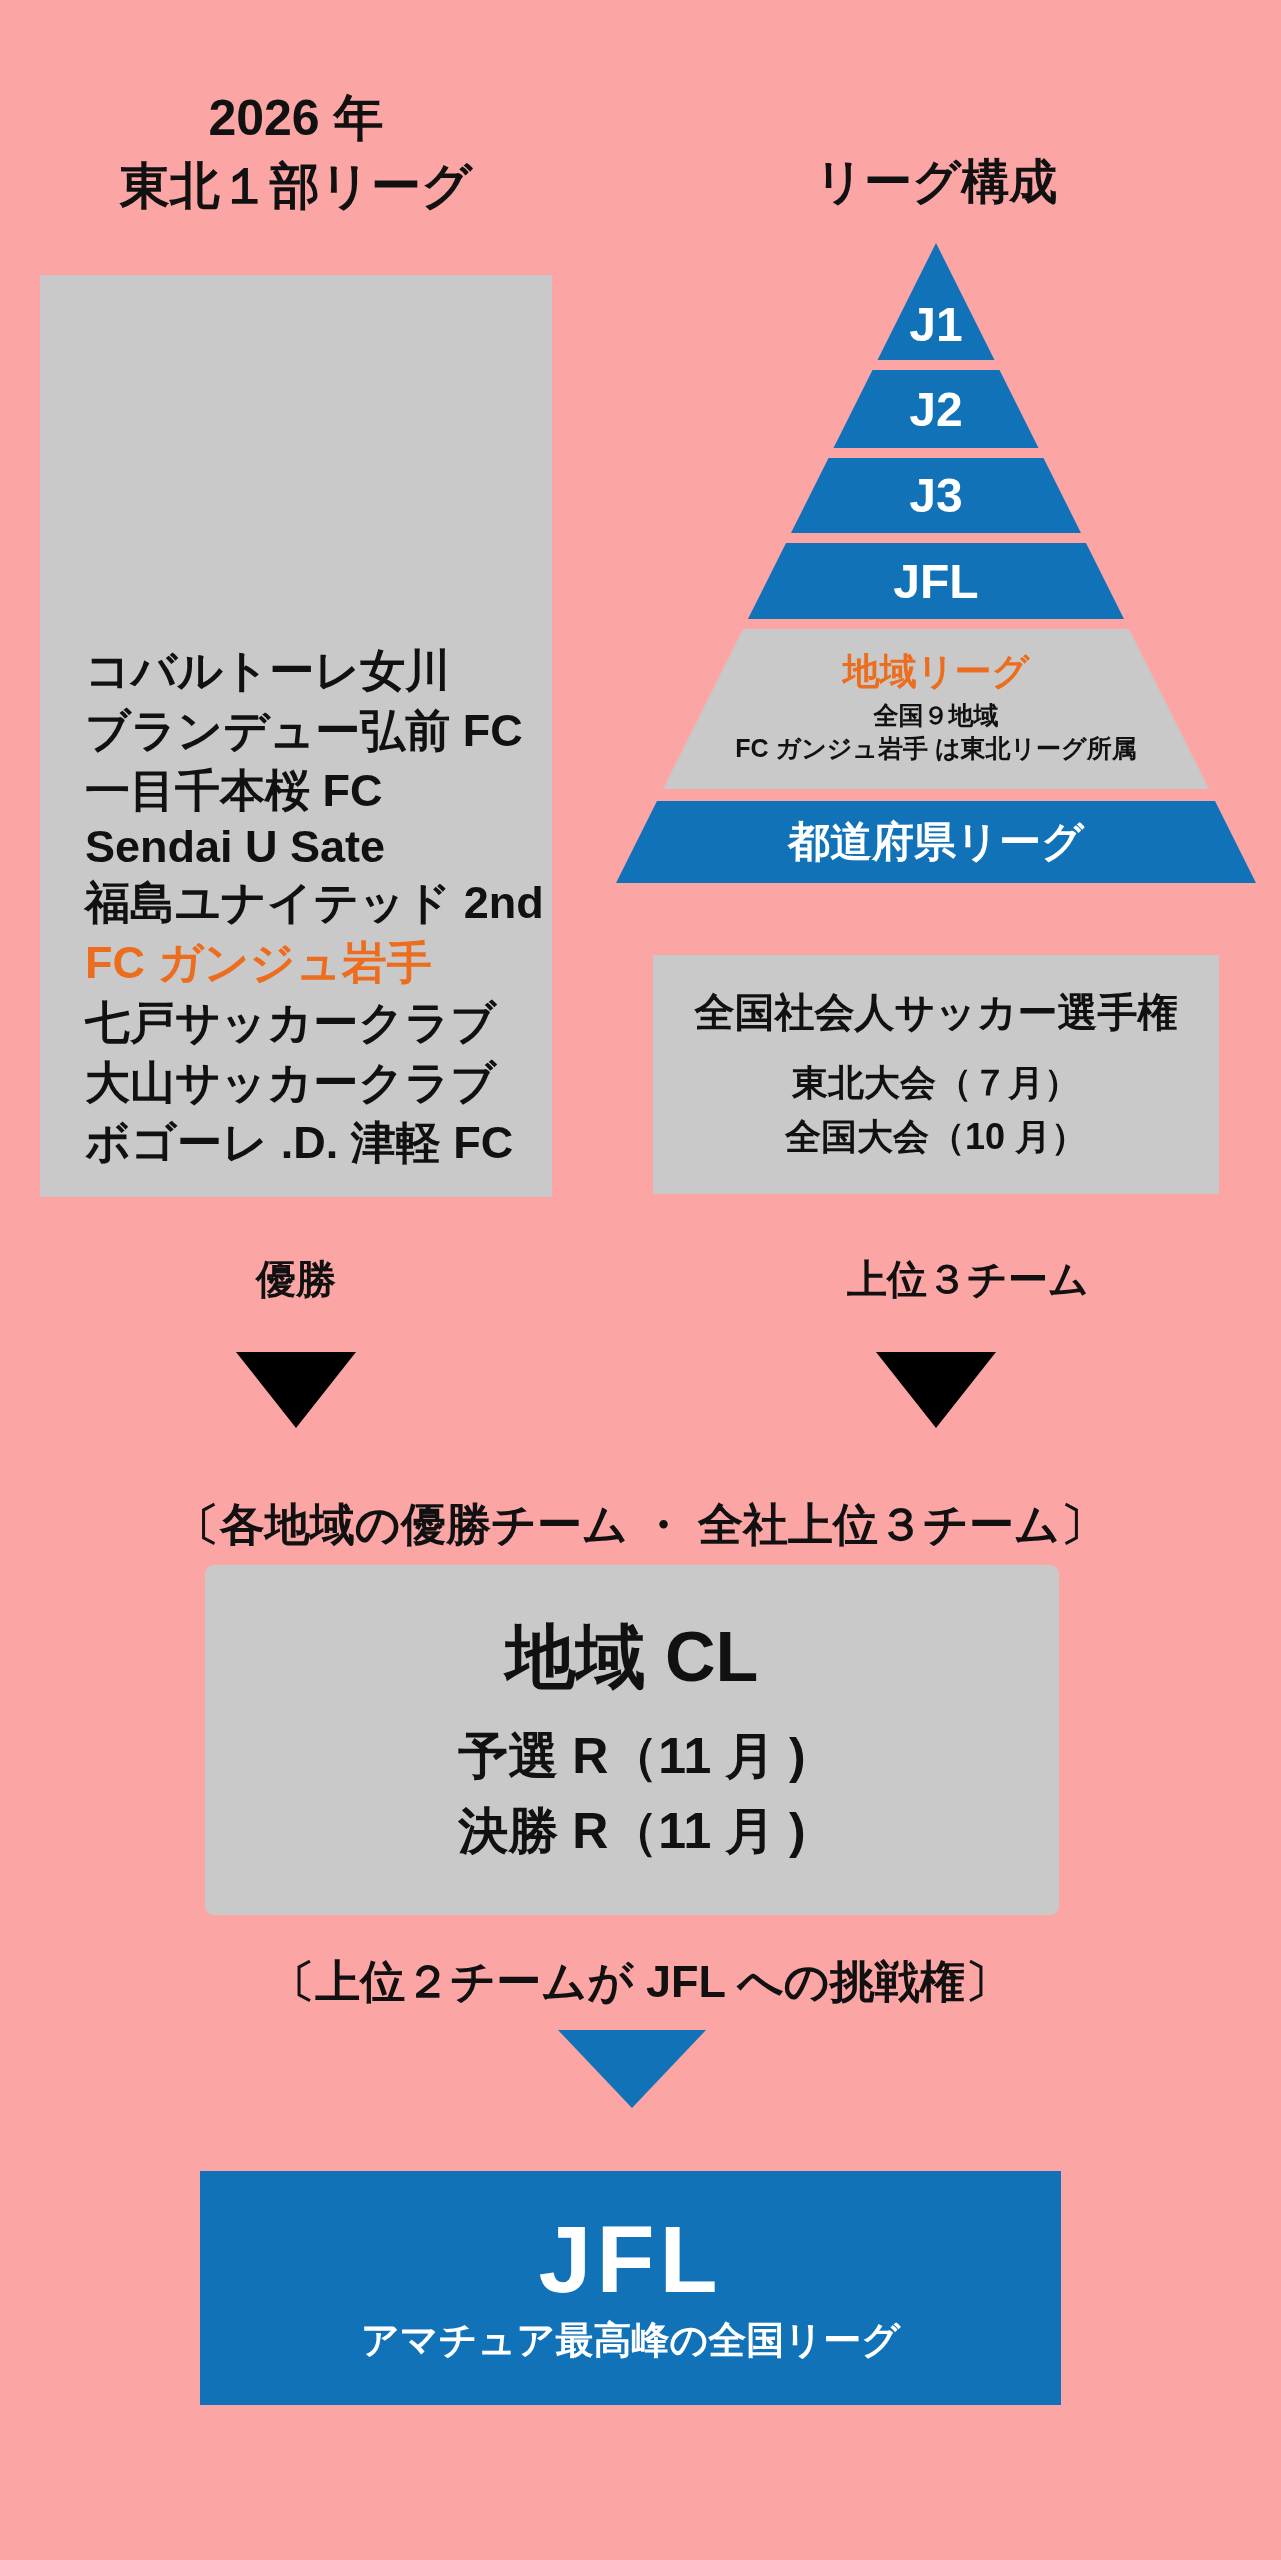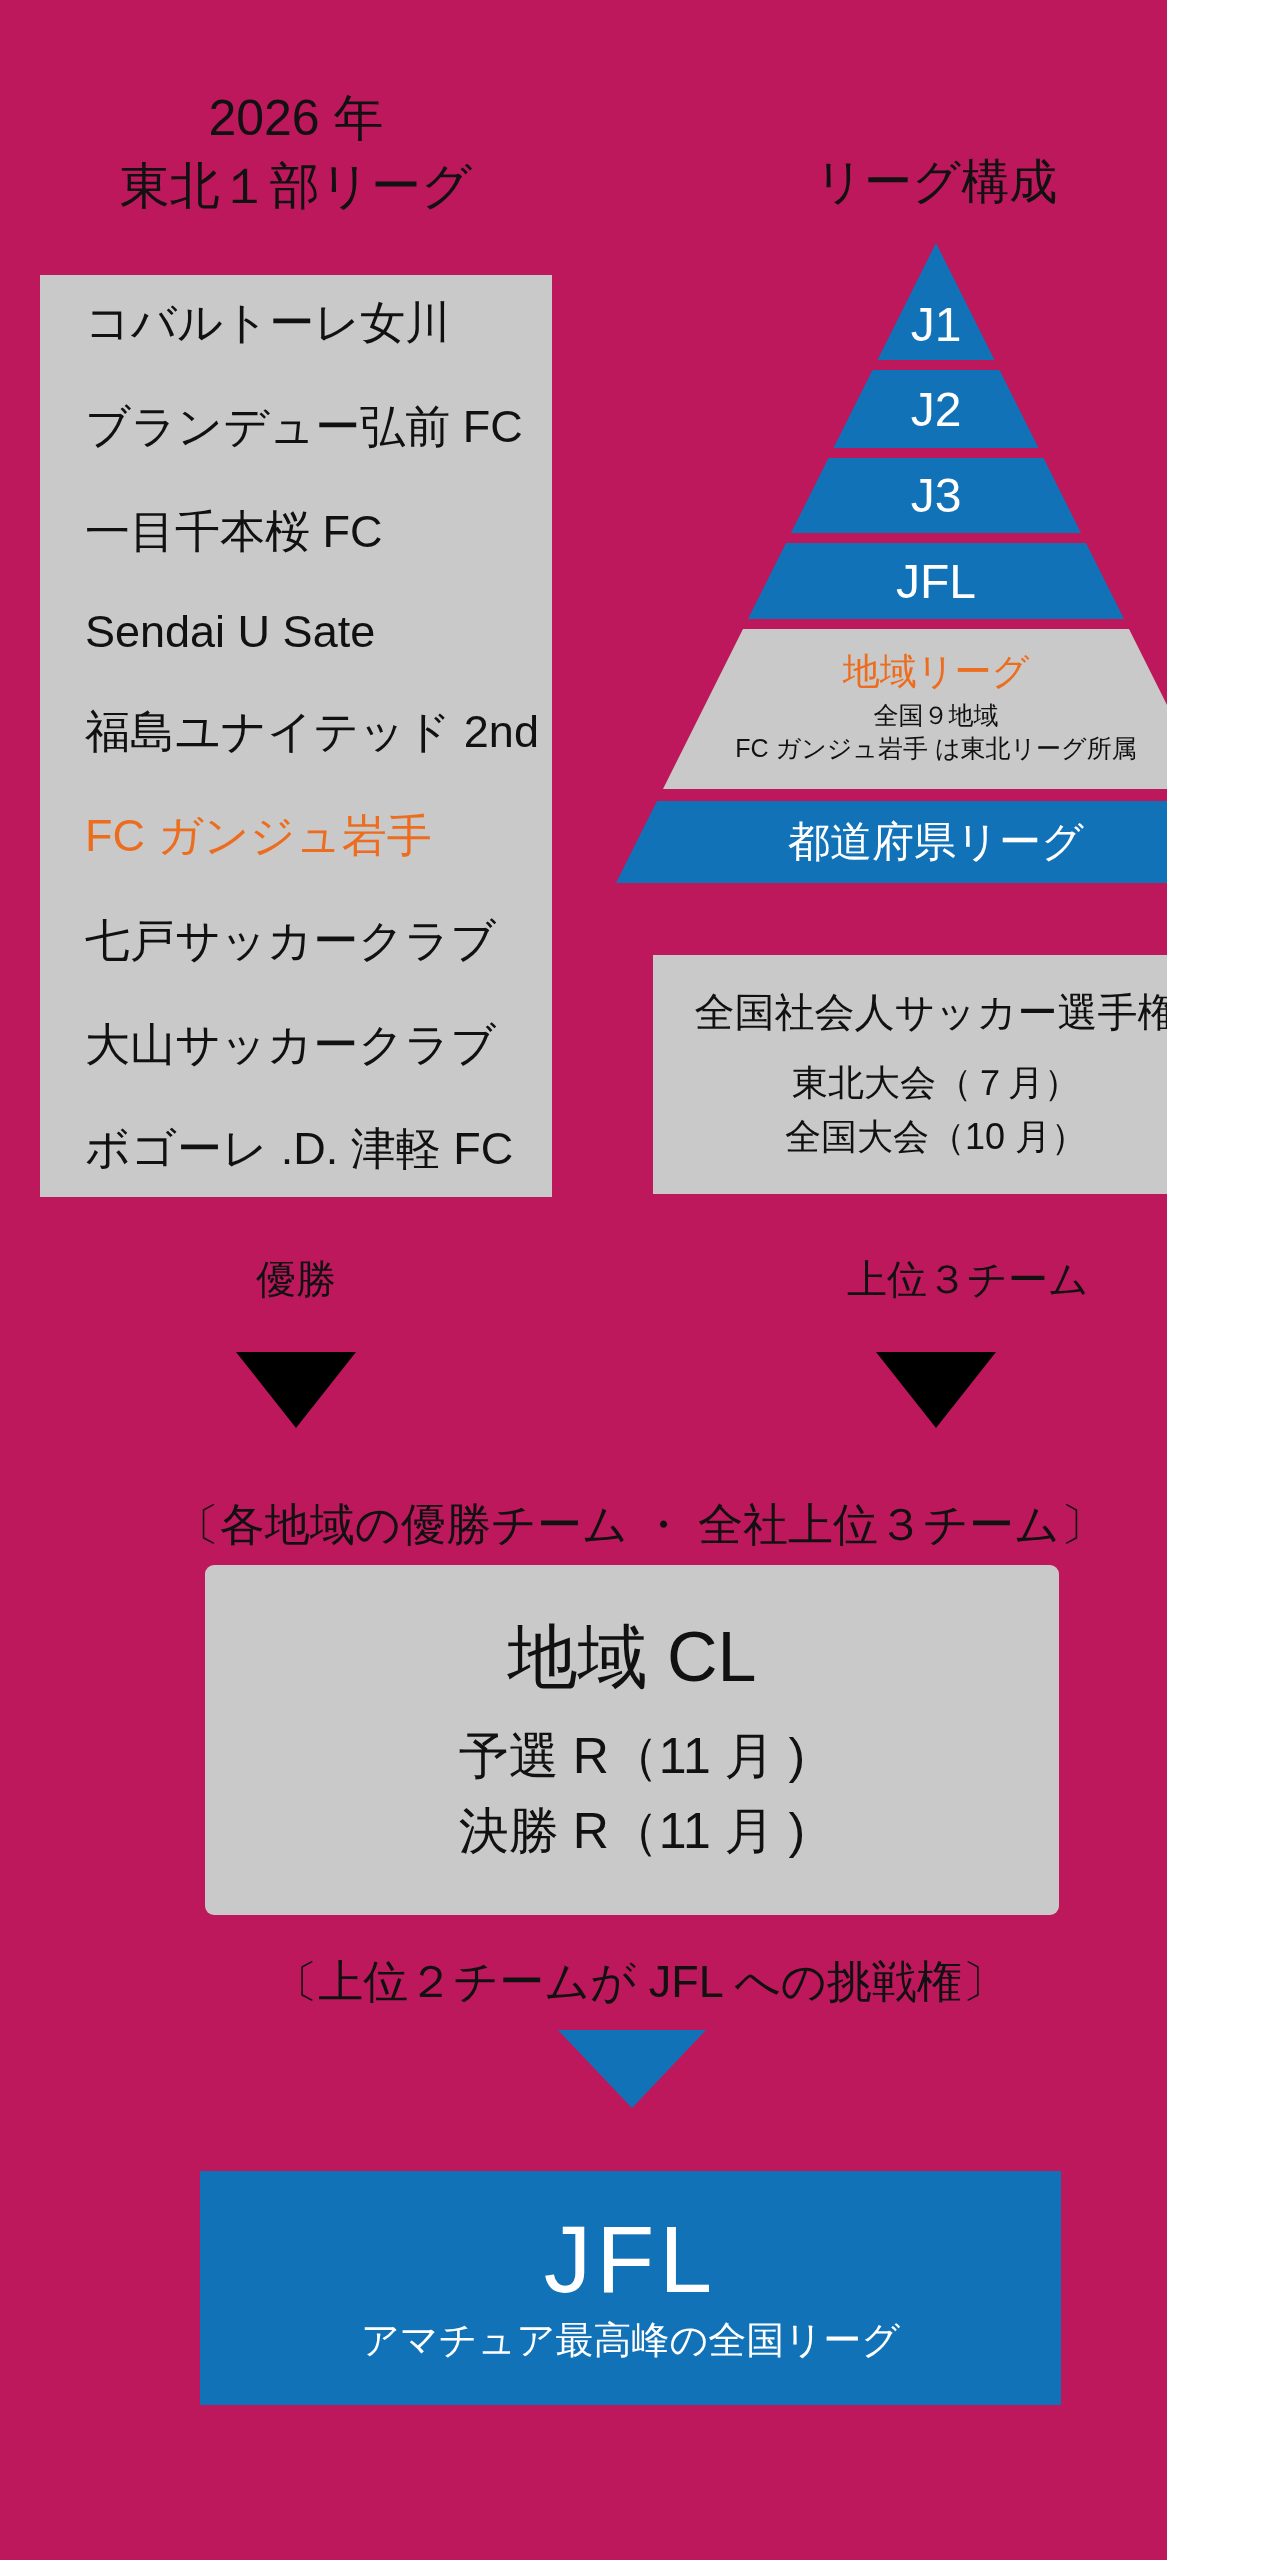--- a/index.html
+++ b/index.html
@@ -1,26 +1,26 @@
 <!DOCTYPE html>
 <html><head>
 <meta charset="utf-8">
 <style>
   * { margin:0; padding:0; box-sizing:border-box; }
   body { background:#ffffff; }
   .canvas {
-    position:relative; width:1167px; height:2560px; background:#be185d;
+    position:relative; width:1281px; height:2560px; background:#fca5a5;
     font-family:"Liberation Sans","DejaVu Sans",sans-serif;
-    font-weight:400; color:#111111; overflow:hidden;
+    font-weight:700; color:#111111; overflow:hidden;
   }
   .left-title { position:absolute; left:56px; top:85px; width:480px; text-align:center; font-size:50px; line-height:1.35; }
   .team-box {
     position:absolute; left:40px; top:275px; width:512px; height:922px;
     background:#c9c9c9; display:flex; flex-direction:column;
-    justify-content:space-between; padding:18px 10px 18px 45px;
+    justify-content:flex-end; padding:18px 10px 24px 45px;
   }
   .team { font-size:45px; white-space:nowrap; }
   .team.highlight { color:#ed6d1f; }
 
   .pyramid-title { position:absolute; left:696px; top:150px; width:480px; text-align:center; font-size:48px; }
   .pyramid { position:absolute; left:616px; top:243px; width:640px; height:640px; }
   .tier {
     position:absolute; left:0; width:100%;
     background:#1272b8; color:#ffffff;
     display:flex; align-items:center; justify-content:center;

